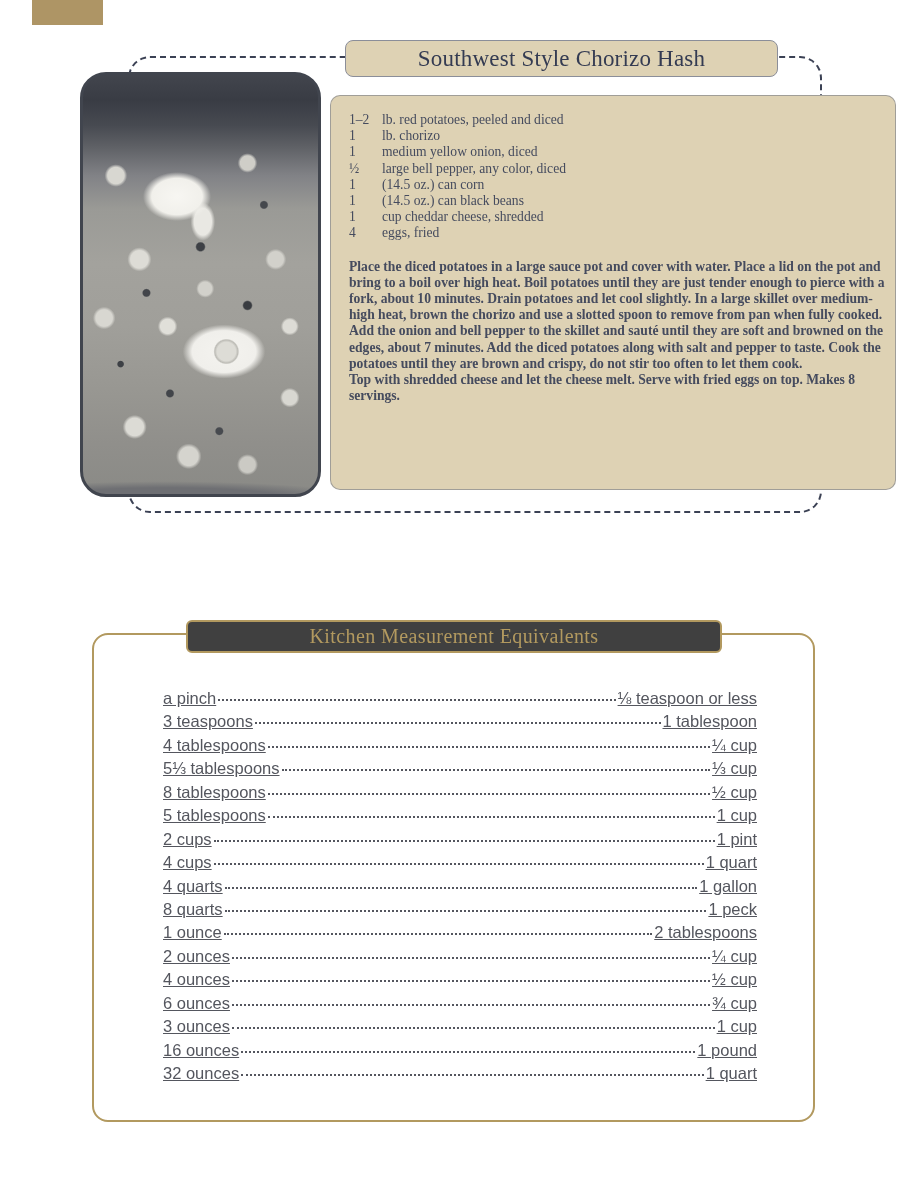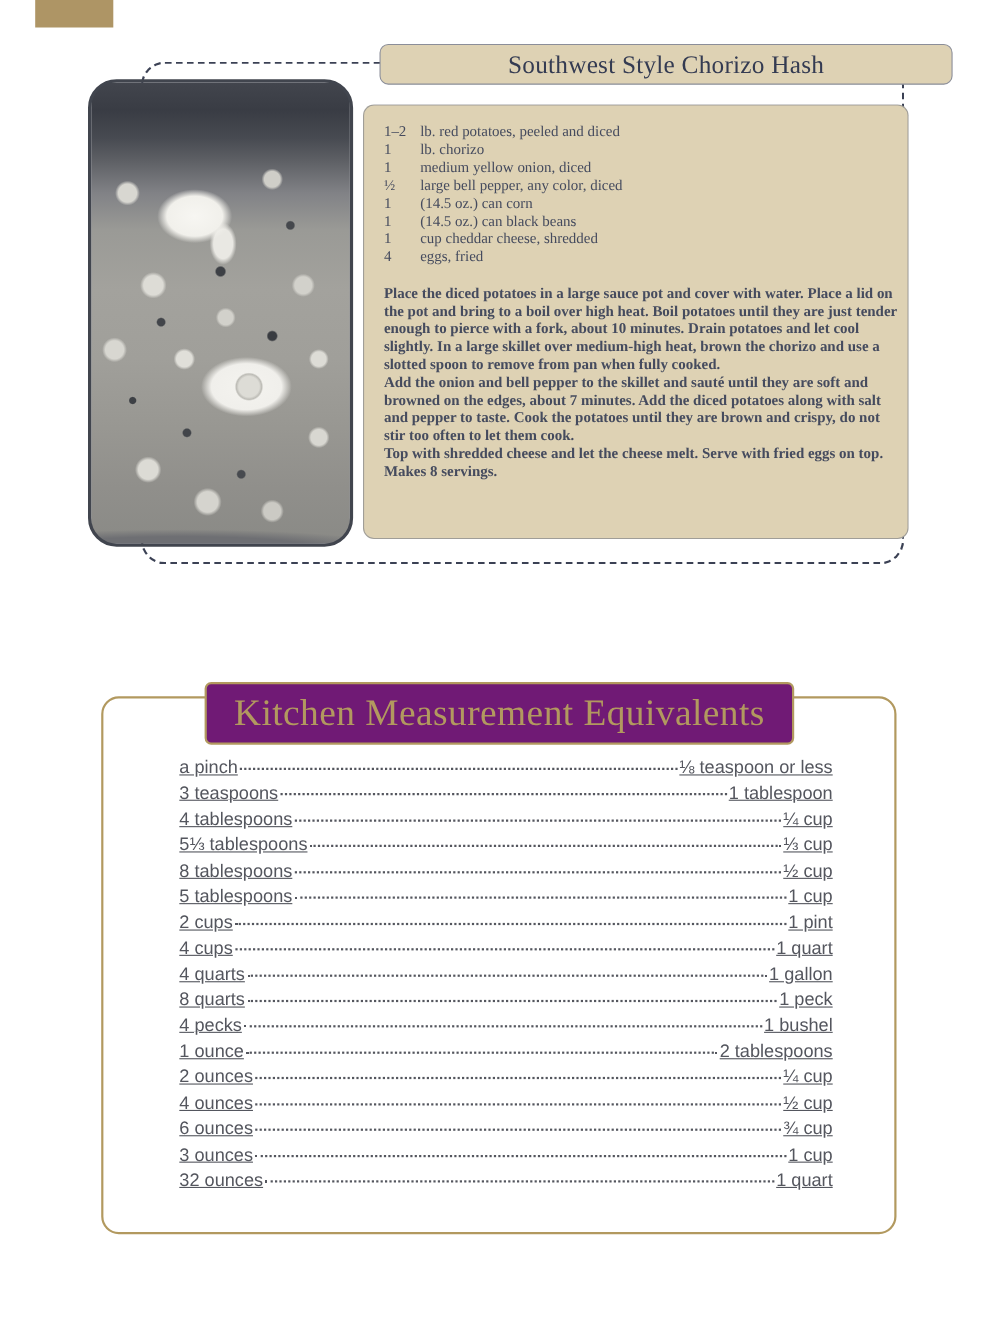--- a/index.html
+++ b/index.html
@@ -53,46 +53,46 @@
       radial-gradient(circle 14px at 70% 93%, #cbcac4 0%, #cbcac4 55%, rgba(203,202,196,0) 75%),
       radial-gradient(circle 13px at 88% 77%, #d8d7d1 0%, #d8d7d1 55%, rgba(216,215,209,0) 75%),
       radial-gradient(circle 12px at 52% 51%, #d2d1cb 0%, #d2d1cb 55%, rgba(210,209,203,0) 75%),
       radial-gradient(circle 12px at 88% 60%, #dddcd6 0%, #dddcd6 55%, rgba(221,220,214,0) 75%),
       
       radial-gradient(ellipse 300px 26px at 35% 101%, #6e6f73 0%, #6e6f73 40%, rgba(110,111,115,0) 65%),
       
       linear-gradient(180deg,#42454d 0%,#393c44 6%,#474a51 12%,#5e6065 17%,#818286 24%,#9a9a96 32%,#a3a29d 45%,#a09f9a 60%,#989792 75%,#908f8b 88%,#8a8a86 100%);
   }
   .title-box{
-    position:absolute;left:345px;top:40px;width:521px;height:37px;
+    position:absolute;left:345px;top:40px;width:433px;height:37px;
     background:var(--beige);border:1.5px solid #8b8e99;border-radius:8px;
     display:flex;align-items:center;justify-content:center;
     font-size:23px;color:#343b52;letter-spacing:0.2px;
   }
   .content-box{
-    position:absolute;left:330px;top:95px;width:496px;height:395px;
+    position:absolute;left:330px;top:95px;width:566px;height:395px;
     background:var(--beige);border:1px solid rgba(110,115,130,0.55);border-radius:10px;
     padding:16px 4px 0 18px;color:var(--body-ink);
     font-size:13.6px;line-height:16.2px;
   }
   .ing-row{display:flex;}
   .qty{flex:0 0 33px;}
   .qty:empty{display:none;}
   .ing-spacer{height:17px;}
   .instructions p{margin:0;font-weight:bold;}
   
   .m-box{
     position:absolute;left:92px;top:633px;width:723px;height:489px;
     background:#ffffff;border:2px solid var(--gold);border-radius:16px;
   }
   .m-title-box{
-    position:absolute;left:186px;top:620px;width:536px;height:57px;
-    background:#701a75;border:2px solid var(--gold);border-radius:6px;
+    position:absolute;left:186px;top:620px;width:536px;height:33px;
+    background:#404040;border:2px solid var(--gold);border-radius:6px;
     display:flex;align-items:center;justify-content:center;
-    font-size:34px;color:var(--gold);letter-spacing:0.4px;
+    font-size:20px;color:var(--gold);letter-spacing:0.4px;
   }
   .m-list{
     position:absolute;left:163px;top:689px;width:594px;
     font-family:"Liberation Sans","DejaVu Sans",sans-serif;
     font-size:16.5px;color:var(--list-gray);
   }
   .m-row{display:flex;align-items:baseline;height:23.45px;text-decoration:underline;}
   .m-leader{
     flex:1;margin:0 2px;
     border-bottom:2px dotted var(--list-gray);
@@ -230,25 +230,20 @@
       <span class="m-leader"></span>
       <span class="m-to">1 gallon</span>
     </div>
 
     <div class="m-row">
       <span class="m-from">8 quarts</span>
       <span class="m-leader"></span>
       <span class="m-to">1 peck</span>
     </div>
 
-    <div class="m-row">
-      <span class="m-from">4 pecks</span>
-      <span class="m-leader"></span>
-      <span class="m-to">1 bushel</span>
-    </div>
 
     <div class="m-row">
       <span class="m-from">1 ounce</span>
       <span class="m-leader"></span>
       <span class="m-to">2 tablespoons</span>
     </div>
 
     <div class="m-row">
       <span class="m-from">2 ounces</span>
       <span class="m-leader"></span>
@@ -266,19 +261,24 @@
       <span class="m-leader"></span>
       <span class="m-to">¾ cup</span>
     </div>
 
     <div class="m-row">
       <span class="m-from">3 ounces</span>
       <span class="m-leader"></span>
       <span class="m-to">1 cup</span>
     </div>
 
+    <div class="m-row">
+      <span class="m-from">16 ounces</span>
+      <span class="m-leader"></span>
+      <span class="m-to">1 pound</span>
+    </div>
 
     <div class="m-row">
       <span class="m-from">32 ounces</span>
       <span class="m-leader"></span>
       <span class="m-to">1 quart</span>
     </div>
   </div>
 
 </body></html>

